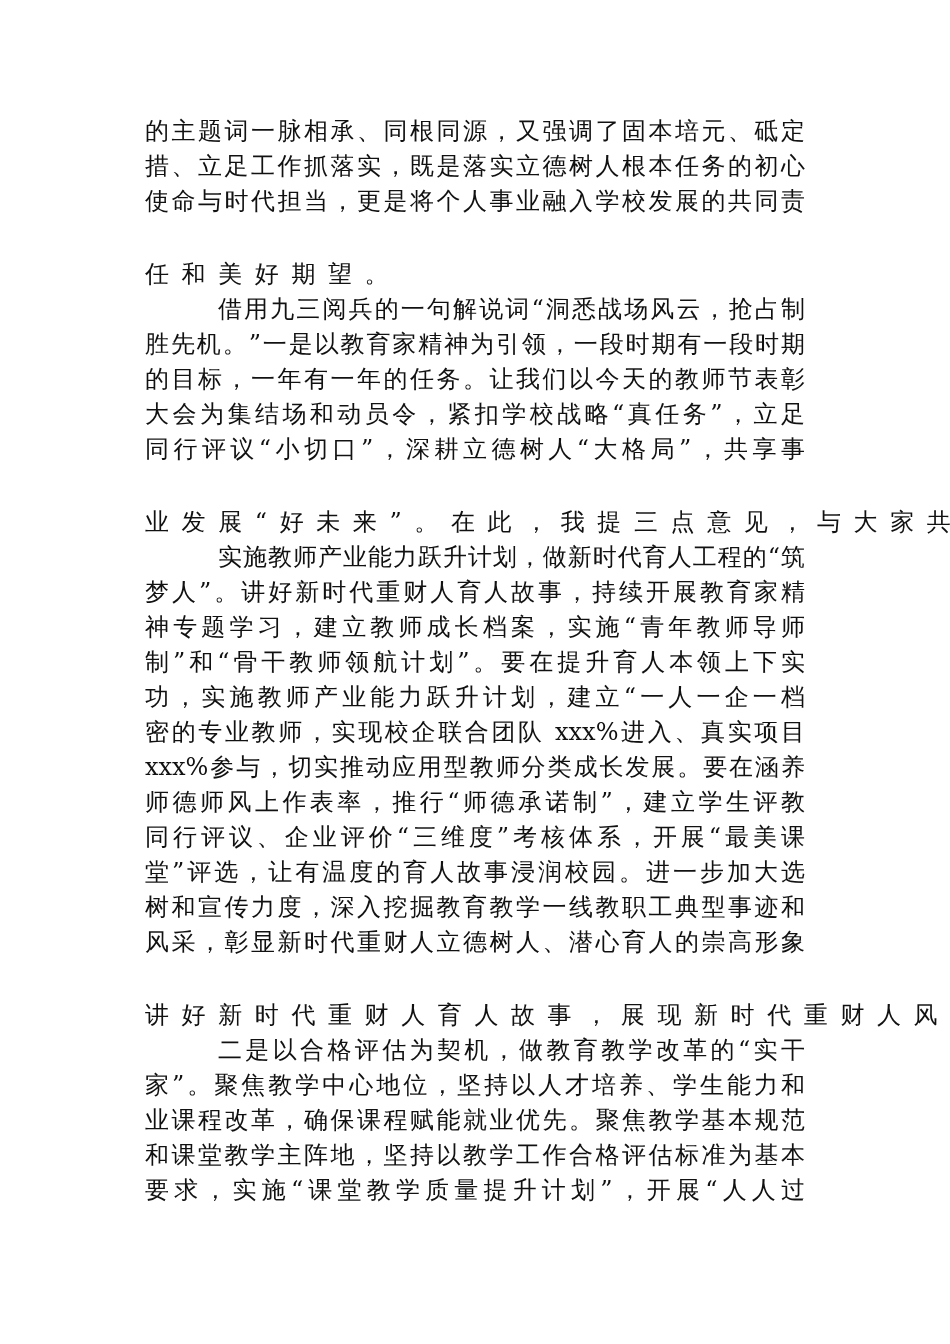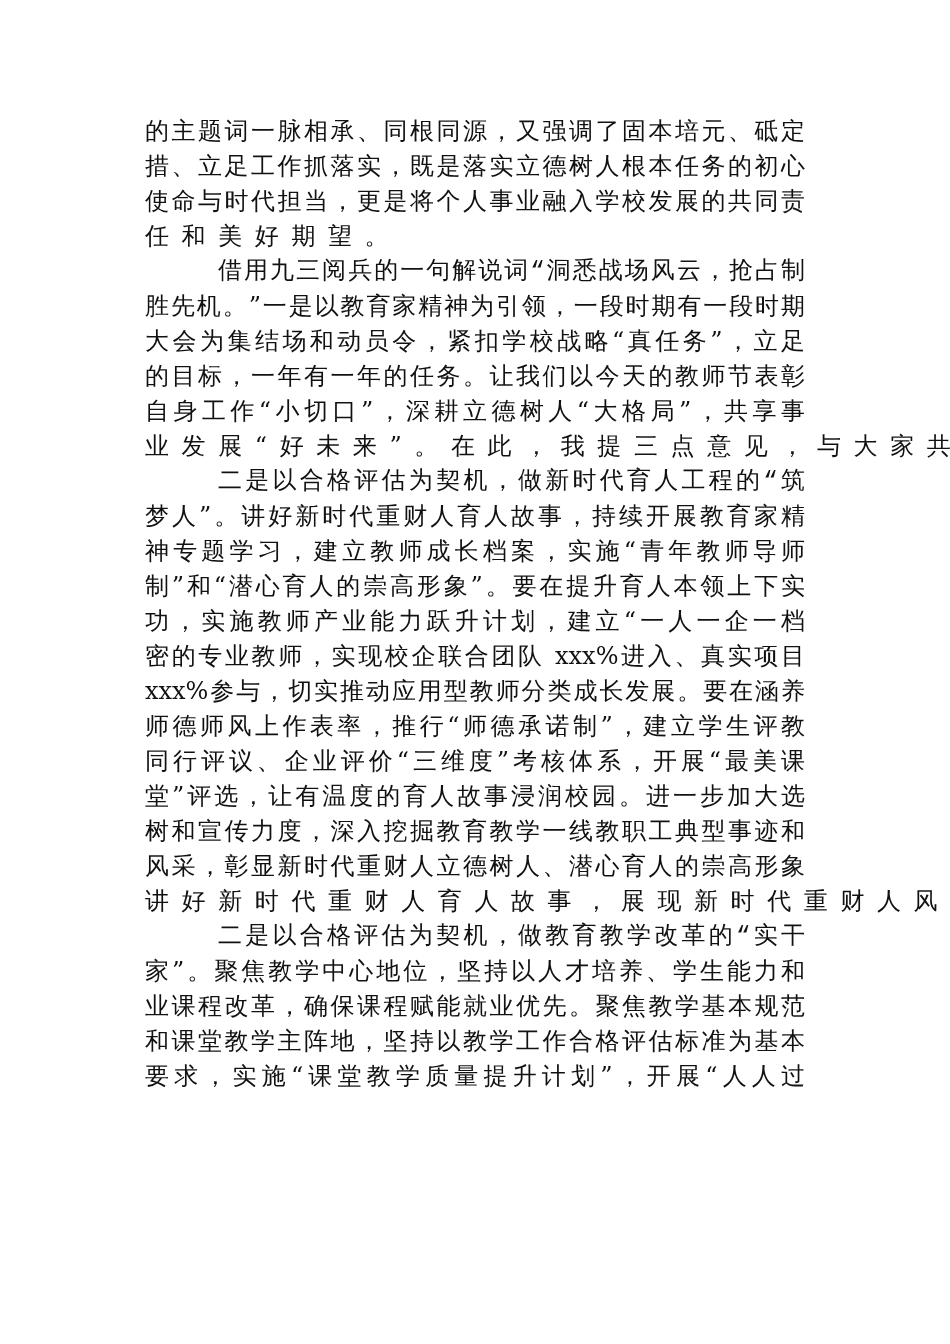--- a/index.html
+++ b/index.html
@@ -35,54 +35,54 @@
       line-height: 35px;
       font-size: 24px;
       white-space: nowrap;
       text-align: justify;
       text-align-last: justify;
       letter-spacing: 0;
       overflow: visible;
     }
     .line.indent {
       padding-left: 73px;
-      font-family: Liberation Mono, monospace;
     }
     .line.last {
       text-align-last: left;
       letter-spacing: 12.6px;
+      margin-top: 38px;
     }
   </style>
 </head>
 <body>
 
 <div class="page">
   <div class="text-body">
 
     <div class="paragraph">
       <span class="line">的主题词一脉相承、同根同源，又强调了固本培元、砥定</span>
       <span class="line">措、立足工作抓落实，既是落实立德树人根本任务的初心</span>
       <span class="line">使命与时代担当，更是将个人事业融入学校发展的共同责</span>
       <span class="line last">任和美好期望。</span>
     </div>
 
     <div class="paragraph">
       <span class="line indent">借用九三阅兵的一句解说词“洞悉战场风云，抢占制</span>
       <span class="line">胜先机。”一是以教育家精神为引领，一段时期有一段时期</span>
+      <span class="line">的目标，一年有一年的任务。让我们以今天的教师节表彰</span>
       <span class="line">大会为集结场和动员令，紧扣学校战略“真任务”，立足</span>
-      <span class="line">的目标，一年有一年的任务。让我们以今天的教师节表彰</span>
-      <span class="line">自身工作“小切口”，深耕立德树人“大格局”，共享事</span>
+      <span class="line">同行评议“小切口”，深耕立德树人“大格局”，共享事</span>
       <span class="line last">业发展“好未来”。在此，我提三点意见，与大家共勉。</span>
     </div>
 
     <div class="paragraph">
-      <span class="line indent">二是以合格评估为契机，做新时代育人工程的“筑</span>
+      <span class="line indent">实施教师产业能力跃升计划，做新时代育人工程的“筑</span>
       <span class="line">梦人”。讲好新时代重财人育人故事，持续开展教育家精</span>
       <span class="line">神专题学习，建立教师成长档案，实施“青年教师导师</span>
-      <span class="line">制”和“潜心育人的崇高形象”。要在提升育人本领上下实</span>
+      <span class="line">制”和“骨干教师领航计划”。要在提升育人本领上下实</span>
       <span class="line">功，实施教师产业能力跃升计划，建立“一人一企一档</span>
       <span class="line">密的专业教师，实现校企联合团队 xxx%进入、真实项目</span>
       <span class="line">xxx%参与，切实推动应用型教师分类成长发展。要在涵养</span>
       <span class="line">师德师风上作表率，推行“师德承诺制”，建立学生评教</span>
       <span class="line">同行评议、企业评价“三维度”考核体系，开展“最美课</span>
       <span class="line">堂”评选，让有温度的育人故事浸润校园。进一步加大选</span>
       <span class="line">树和宣传力度，深入挖掘教育教学一线教职工典型事迹和</span>
       <span class="line">风采，彰显新时代重财人立德树人、潜心育人的崇高形象</span>
       <span class="line last">讲好新时代重财人育人故事，展现新时代重财人风貌。</span>
     </div>

